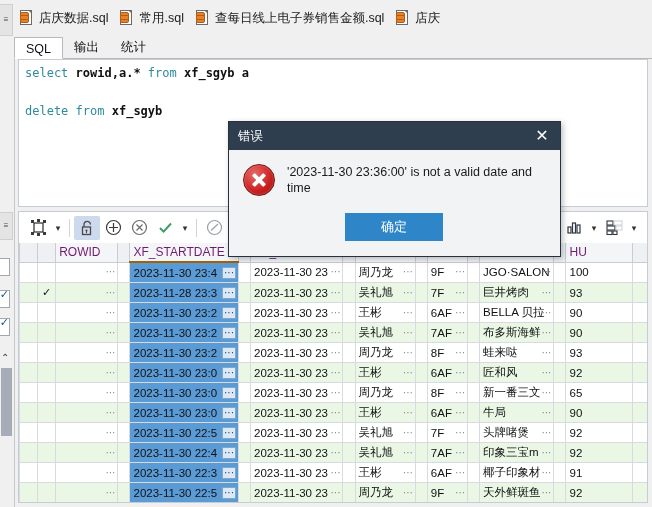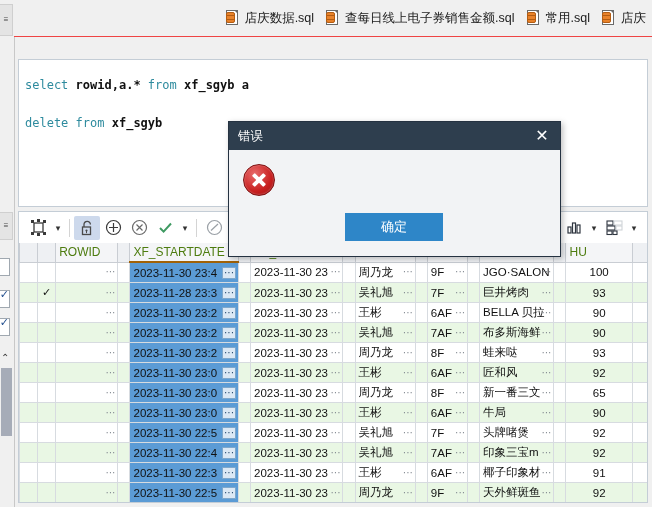--- a/index.html
+++ b/index.html
@@ -63,23 +63,23 @@
     position: absolute; left: 1px; top: 368px;
     width: 11px; height: 68px;
     background: #a6acb8;
   }
 
   
   .filetabs {
     position: absolute; left: 14px; top: 0;
     width: 638px; height: 36px;
     background: #f0f0f0;
-    border-bottom: 1px solid #ef4444;
+    border-bottom: 4px solid #ef4444;
     display: flex; align-items: center;
-    white-space: nowrap; overflow: hidden; justify-content: flex-end;
+    white-space: nowrap; overflow: hidden;
   }
   .filetab {
     display: inline-flex; align-items: center;
     height: 34px; padding: 0 6px 0 6px;
     flex: 0 0 auto;
   }
   .filetab .tlabel {
     font-size: 12.5px; color: #1a1a1a;
     padding-left: 5px;
     white-space: nowrap;
@@ -143,21 +143,21 @@
   
   .editor-wrap {
     position: absolute; left: 18px; top: 59px;
     width: 630px; height: 148px;
     background: #ffffff;
     border: 1px solid #c4cdd6;
     box-sizing: border-box;
     overflow: hidden;
   }
   .editor-wrap .code {
-    padding: 16px 0 0 6px;
+    padding: 4px 0 0 6px;
     font-family: "DejaVu Sans Mono", "Liberation Mono", monospace;
     font-size: 12px;
     line-height: 19px;
     white-space: pre;
   }
   .kw   { color: #2e8b9e; }
   .plain{ color: #111111; font-weight: bold; }
 
   
   .gridpanel {
@@ -203,21 +203,21 @@
     table-layout: fixed;
     width: 632px;
   }
   table.dt th {
     background: #f4f5f7;
     border: 1px solid #c9cdd3;
     border-top: none;
     height: 18px;
     font-weight: normal;
     font-size: 12px;
-    color: #4d7c0f;
+    color: #701a75;
     padding: 0 3px;
     text-align: left;
     overflow: hidden;
     white-space: nowrap;
     position: relative;
   }
   table.dt th.hdrbox {
     background: #eef0f3;
     padding: 0;
   }
@@ -229,21 +229,21 @@
     white-space: nowrap;
     overflow: hidden;
     color: #111;
     background: #ffffff;
     position: relative;
   }
   tr.alt td { background: #e9f7e4; }
   td.rowmark { width: 16px; padding: 0; text-align: center; }
   td.rowsel  { width: 16px; padding: 0; text-align: center; color: #24508f; font-size: 11px; }
   td.rowid   { width: 56px; text-align: right; }
-  td.num     { text-align: center; padding-right: 6px; }
+  td.num     { text-align: left; padding-right: 6px; }
   td.dsel {
     background: #5b9bd5 !important;
     color: #ffffff;
     border-color: #3e7cb1;
   }
   .elip {
     position: absolute; right: 2px; top: 50%;
     transform: translateY(-50%);
     color: #7d848c;
     font-size: 10px;
@@ -349,38 +349,43 @@
           <span class="pg"></span>
           <span class="db"></span>
         </span>
       <span class="tlabel">店庆数据.sql</span>
     </div>
     <div class="filetab">
       <span class="sqlfile-icon">
           <span class="pg"></span>
           <span class="db"></span>
         </span>
-      <span class="tlabel">查每日线上电子券销售金额.sql</span>
+      <span class="tlabel">常用.sql</span>
     </div>
     <div class="filetab">
       <span class="sqlfile-icon">
           <span class="pg"></span>
           <span class="db"></span>
         </span>
-      <span class="tlabel">常用.sql</span>
+      <span class="tlabel">查每日线上电子券销售金额.sql</span>
     </div>
     <div class="filetab">
       <span class="sqlfile-icon">
           <span class="pg"></span>
           <span class="db"></span>
         </span>
       <span class="tlabel">店庆</span>
     </div>
   </div>
 
+  <div class="subtabs">
+    <div class="subtab active">SQL</div>
+    <div class="subtab">输出</div>
+    <div class="subtab">统计</div>
+  </div>
 
   <div class="editor-wrap">
     <div class="code"><span class="kw">select</span><span class="plain"> rowid,a.* </span><span class="kw">from</span><span class="plain"> xf_sgyb a</span>
 
 <span class="kw">delete</span><span class="plain"> </span><span class="kw">from</span><span class="plain"> xf_sgyb</span></div>
   </div>
 
   <div class="gridpanel">
 
     <div class="gtoolbar">
@@ -740,18 +745,19 @@
   </div>
 
   <div class="dialog">
     <div class="dlg-title">
       <span class="t">错误</span>
       <span class="dlg-close">✕</span>
     </div>
     <div class="dlg-body">
       <div class="dlg-msgrow">
         <div class="err-icon"></div>
+        <div class="dlg-msg">'2023-11-30 23:36:00' is not a valid date and time</div>
       </div>
       <button class="dlg-btn">确定</button>
     </div>
   </div>
 
 </div>
 
 </body></html>

